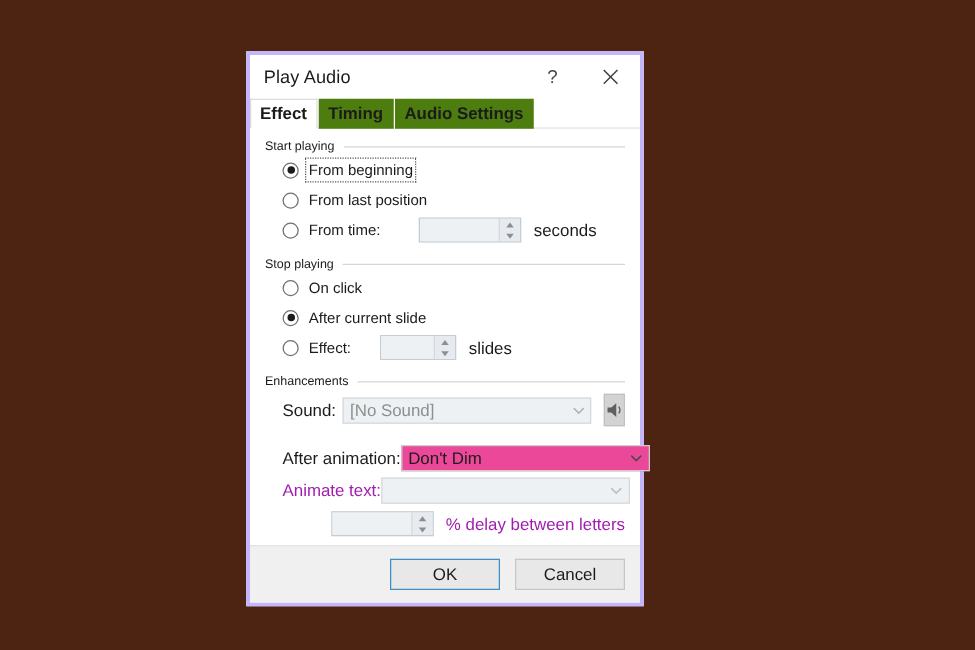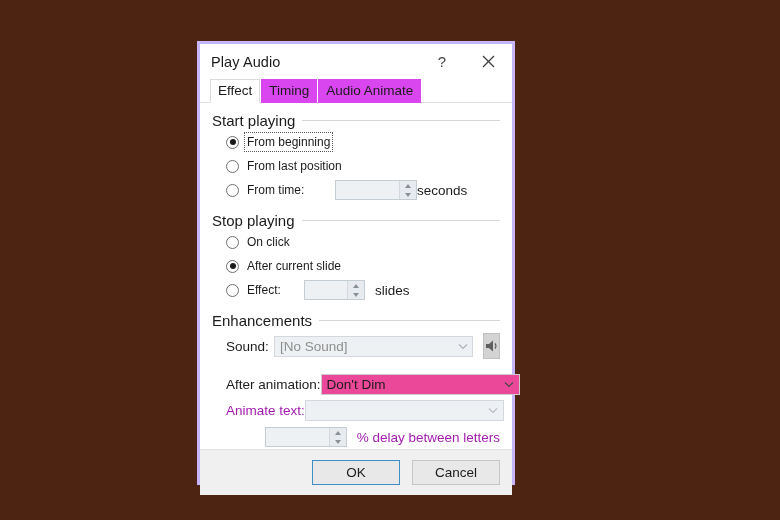--- a/index.html
+++ b/index.html
@@ -59,38 +59,38 @@
   #help-btn { right: 52px; }
   #close-btn { right: 6px; font-size: 16px; }
   #close-btn svg { display: block; }
 
   
   #tabstrip {
     height: 24px;
     flex: 0 0 auto;
     display: flex;
     align-items: flex-end;
-    padding-left: 10px;
-    background: #ffffff;
-    position: relative;
+    background: #ffffff;
+    position: relative;
+    font-weight: bold;
   }
   #tabstrip:after {
     content: "";
     position: absolute;
     left: 0; right: 0; bottom: 0;
     height: 1px;
     background: #dcdcdc;
   }
   .tab {
     font-size: 13.5px;
     color: #1b1b1b;
     padding: 2px 7px 3px 7px;
     line-height: 17px;
     border: 1px solid transparent;
-    background: #d946ef;
+    background: #4d7c0f;
     margin-right: 1px;
     position: relative;
     z-index: 2;
     cursor: default;
     white-space: nowrap;
   }
   .tab.active {
     background: #ffffff;
     border: 1px solid #dcdcdc;
     border-bottom: 1px solid #ffffff;
@@ -101,21 +101,21 @@
     flex: 1 1 auto;
     background: #ffffff;
     position: relative;
     padding: 9px 12px 0 12px;
     box-sizing: border-box;
   }
 
   .group-header {
     display: flex;
     align-items: center;
-    font-size: 15px;
+    font-size: 10px;
     color: #1b1b1b;
     white-space: nowrap;
   }
   .group-header .rule {
     flex: 1 1 auto;
     height: 1px;
     background: #d6d6d6;
     margin-left: 7px;
   }
 
@@ -296,21 +296,21 @@
       <svg width="13" height="13" viewBox="0 0 13 13" aria-hidden="true">
         <line x1="1" y1="1" x2="12" y2="12" stroke="#3d3d3d" stroke-width="1.2"></line>
         <line x1="12" y1="1" x2="1" y2="12" stroke="#3d3d3d" stroke-width="1.2"></line>
       </svg>
     </div>
   </div>
 
   <div id="tabstrip">
     <div class="tab active">Effect</div>
     <div class="tab">Timing</div>
-    <div class="tab">Audio Animate</div>
+    <div class="tab">Audio Settings</div>
   </div>
 
   <div id="content">
 
     <div class="group-header">
       <span>Start playing</span>
       <span class="rule"></span>
     </div>
 
     <div class="rows">
@@ -332,21 +332,21 @@
           <span class="field"></span>
           <span class="btns">
             <div>
                 <i class="arrow-up"></i>
               </div>
             <div>
                 <i class="arrow-dn"></i>
               </div>
           </span>
         </span>
-        <span class="plain-label" style="">seconds</span>
+        <span class="plain-label" style="margin-left:10px">seconds</span>
       </div>
     </div>
 
     <div class="group-header" style="margin-top:11px">
       <span>Stop playing</span>
       <span class="rule"></span>
     </div>
 
     <div class="rows">
 

